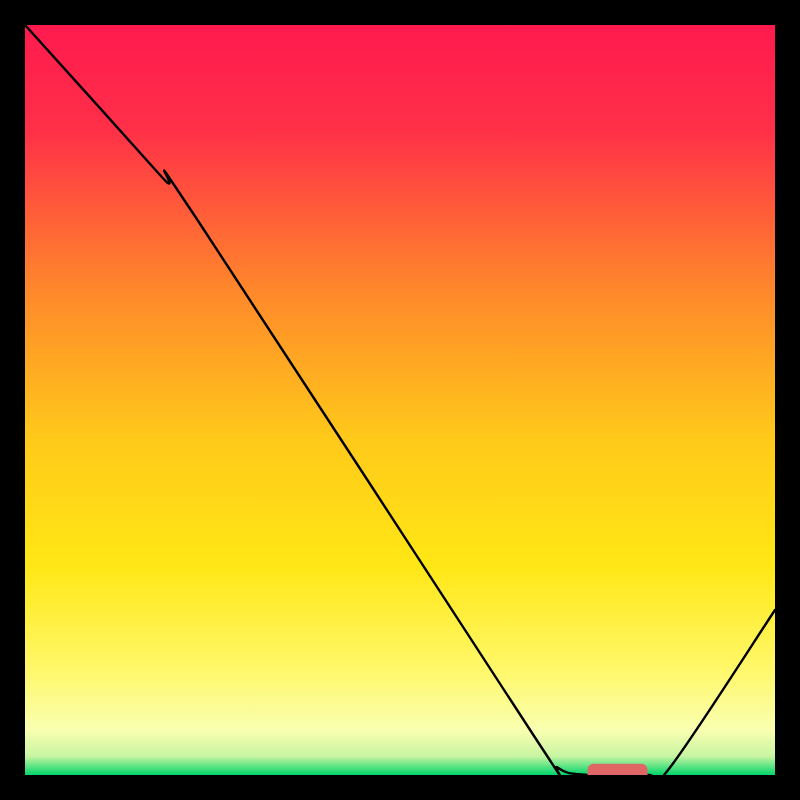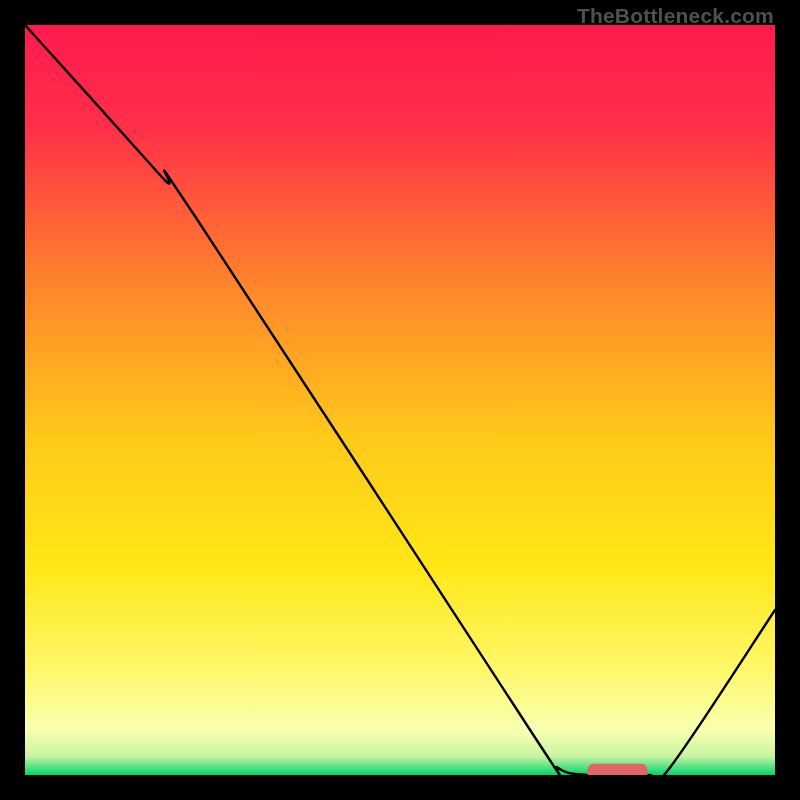--- a/index.html
+++ b/index.html
@@ -35,21 +35,20 @@
   }
   svg {
     display: block;
   }
 </style>
 </head>
 <body>
 
 <div class="container">
 
-  <div class="watermark">TheBottleneck.com</div>
 
   <div class="plot-area">
     <svg id="chart-svg" width="750" height="750" viewBox="0 0 750 750" preserveAspectRatio="none">
       <defs>
         <linearGradient id="bg-grad" x1="0" y1="0" x2="0" y2="1">
             <stop offset="0.00%" stop-color="#ff1a4e"></stop>
             <stop offset="14.00%" stop-color="#ff3048"></stop>
             <stop offset="36.00%" stop-color="#ff8a2a"></stop>
             <stop offset="55.00%" stop-color="#ffc91a"></stop>
             <stop offset="72.00%" stop-color="#ffe715"></stop>

